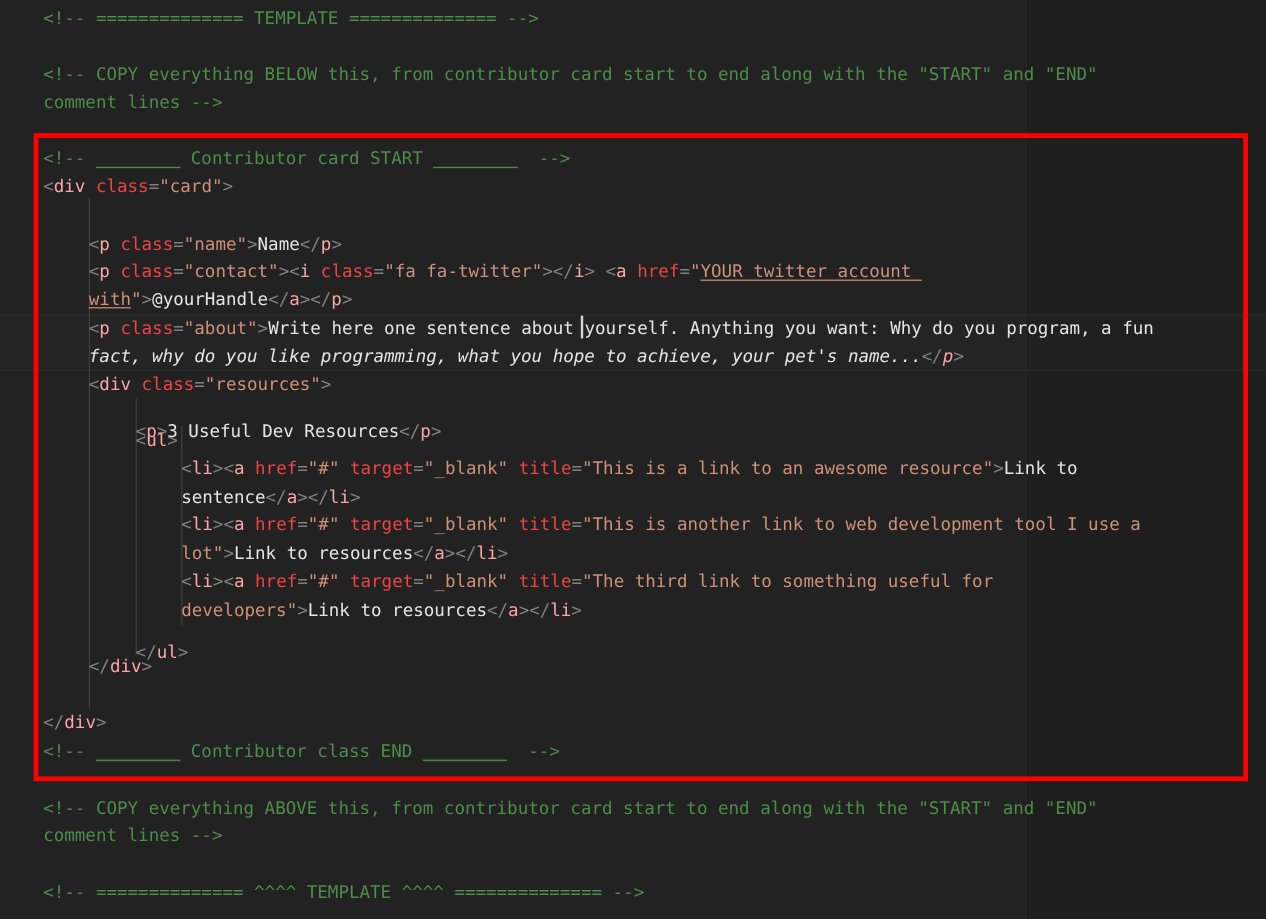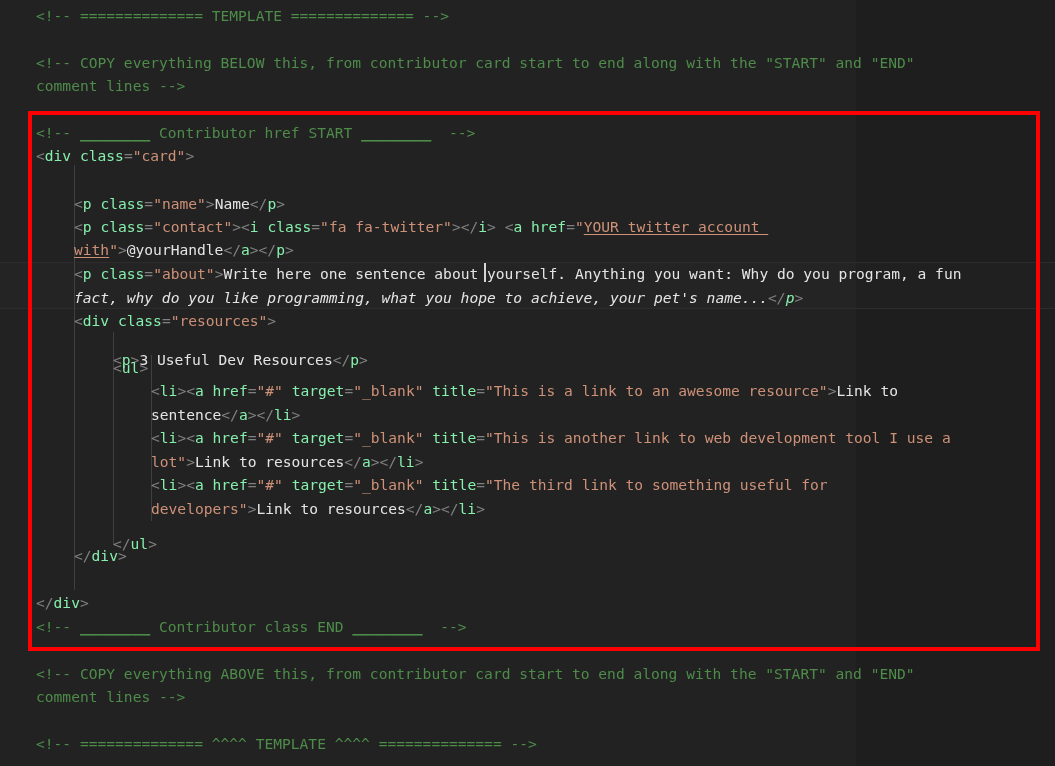--- a/index.html
+++ b/index.html
@@ -79,23 +79,23 @@
   .redbox {
     position: absolute;
     border: 4px solid #ff0000;
     box-sizing: border-box;
     pointer-events: none;
     background: transparent;
   }
 
   
   .c-comment   { color: #4e8c4a; }
-  .c-tag       { color: #86efac; }
+  .c-tag       { color: #fca5a5; }
   .c-bracket   { color: #808080; }
-  .c-attr      { color: #86efac; }
+  .c-attr      { color: #ef4444; }
   .c-string    { color: #ce9178; }
   .c-text      { color: #e5e5e5; }
   .u           { text-decoration: underline; text-underline-offset: 2px; }
 </style>
 </head>
 <body>
 
 <div id="editor" style="background: rgb(34, 34, 34); color: rgb(212, 212, 212);">
 
   <div class="code-surface">
@@ -105,21 +105,21 @@
     <div id="guides">
         <div class="guide" style="left: 74px; top: 165px; height: 425px; background: rgb(64, 64, 64);"></div>
         <div class="guide" style="left: 113px; top: 332px; height: 213px; background: rgb(64, 64, 64);"></div>
         <div class="guide" style="left: 151px; top: 355px; height: 166px; background: rgb(64, 64, 64);"></div>
       </div>
 
     <div id="lines">
         <div class="line" style="top: 4px; left: 36px;"><span class="c-comment">&lt;!-- ============== TEMPLATE ============== --&gt;</span></div>
         <div class="line" style="top: 51px; left: 36px;"><span class="c-comment">&lt;!-- COPY everything BELOW this, from contributor card start to end along with the "START" and "END"</span></div>
         <div class="line" style="top: 74px; left: 36px;"><span class="c-comment">comment lines --&gt;</span></div>
-        <div class="line" style="top: 121px; left: 36px;"><span class="c-comment">&lt;!-- </span><span class="c-comment u">________</span><span class="c-comment"> Contributor href START </span><span class="c-comment u">________</span><span class="c-comment">  --&gt;</span></div>
+        <div class="line" style="top: 121px; left: 36px;"><span class="c-comment">&lt;!-- </span><span class="c-comment u">________</span><span class="c-comment"> Contributor card START </span><span class="c-comment u">________</span><span class="c-comment">  --&gt;</span></div>
         <div class="line" style="top: 144px; left: 36px;"><span class="c-bracket">&lt;</span><span class="c-tag">div</span><span class="c-text"> </span><span class="c-attr">class</span><span class="c-bracket">=</span><span class="c-string">"card"</span><span class="c-bracket">&gt;</span></div>
         <div class="line" style="top: 192px; left: 74px;"><span class="c-bracket">&lt;</span><span class="c-tag">p</span><span class="c-text"> </span><span class="c-attr">class</span><span class="c-bracket">=</span><span class="c-string">"name"</span><span class="c-bracket">&gt;</span><span class="c-text">Name</span><span class="c-bracket">&lt;/</span><span class="c-tag">p</span><span class="c-bracket">&gt;</span></div>
         <div class="line" style="top: 215px; left: 74px;"><span class="c-bracket">&lt;</span><span class="c-tag">p</span><span class="c-text"> </span><span class="c-attr">class</span><span class="c-bracket">=</span><span class="c-string">"contact"</span><span class="c-bracket">&gt;&lt;</span><span class="c-tag">i</span><span class="c-text"> </span><span class="c-attr">class</span><span class="c-bracket">=</span><span class="c-string">"fa fa-twitter"</span><span class="c-bracket">&gt;&lt;/</span><span class="c-tag">i</span><span class="c-bracket">&gt; &lt;</span><span class="c-tag">a</span><span class="c-text"> </span><span class="c-attr">href</span><span class="c-bracket">=</span><span class="c-string">"</span><span class="c-string u">YOUR twitter account </span></div>
         <div class="line" style="top: 238px; left: 74px;"><span class="c-string u">with</span><span class="c-string">"</span><span class="c-bracket">&gt;</span><span class="c-text">@yourHandle</span><span class="c-bracket">&lt;/</span><span class="c-tag">a</span><span class="c-bracket">&gt;&lt;/</span><span class="c-tag">p</span><span class="c-bracket">&gt;</span></div>
         <div class="line" style="top: 262px; left: 74px;"><span class="c-bracket">&lt;</span><span class="c-tag">p</span><span class="c-text"> </span><span class="c-attr">class</span><span class="c-bracket">=</span><span class="c-string">"about"</span><span class="c-bracket">&gt;</span><span class="c-text">Write here one sentence about yourself. Anything you want: Why do you program, a fun</span></div>
         <div class="line" style="top: 286px; left: 74px; font-style: italic;"><span class="c-text">fact, why do you like programming, what you hope to achieve, your pet's name...</span><span class="c-bracket">&lt;/</span><span class="c-tag">p</span><span class="c-bracket">&gt;</span></div>
         <div class="line" style="top: 309px; left: 74px;"><span class="c-bracket">&lt;</span><span class="c-tag">div</span><span class="c-text"> </span><span class="c-attr">class</span><span class="c-bracket">=</span><span class="c-string">"resources"</span><span class="c-bracket">&gt;</span></div>
         <div class="line" style="top: 333px; left: 113px; margin-top: 15px;"><span class="c-bracket">&lt;</span><span class="c-tag">p</span><span class="c-bracket">&gt;</span><span class="c-text">3 Useful Dev Resources</span><span class="c-bracket">&lt;/</span><span class="c-tag">p</span><span class="c-bracket">&gt;</span></div>
         <div class="line" style="top: 356px; left: 113px; text-align: center;"><span class="c-bracket">&lt;</span><span class="c-tag">ul</span><span class="c-bracket">&gt;</span></div>
         <div class="line" style="top: 379px; left: 151px;"><span class="c-bracket">&lt;</span><span class="c-tag">li</span><span class="c-bracket">&gt;&lt;</span><span class="c-tag">a</span><span class="c-text"> </span><span class="c-attr">href</span><span class="c-bracket">=</span><span class="c-string">"#"</span><span class="c-text"> </span><span class="c-attr">target</span><span class="c-bracket">=</span><span class="c-string">"_blank"</span><span class="c-text"> </span><span class="c-attr">title</span><span class="c-bracket">=</span><span class="c-string">"This is a link to an awesome resource"</span><span class="c-bracket">&gt;</span><span class="c-text">Link to</span></div>

